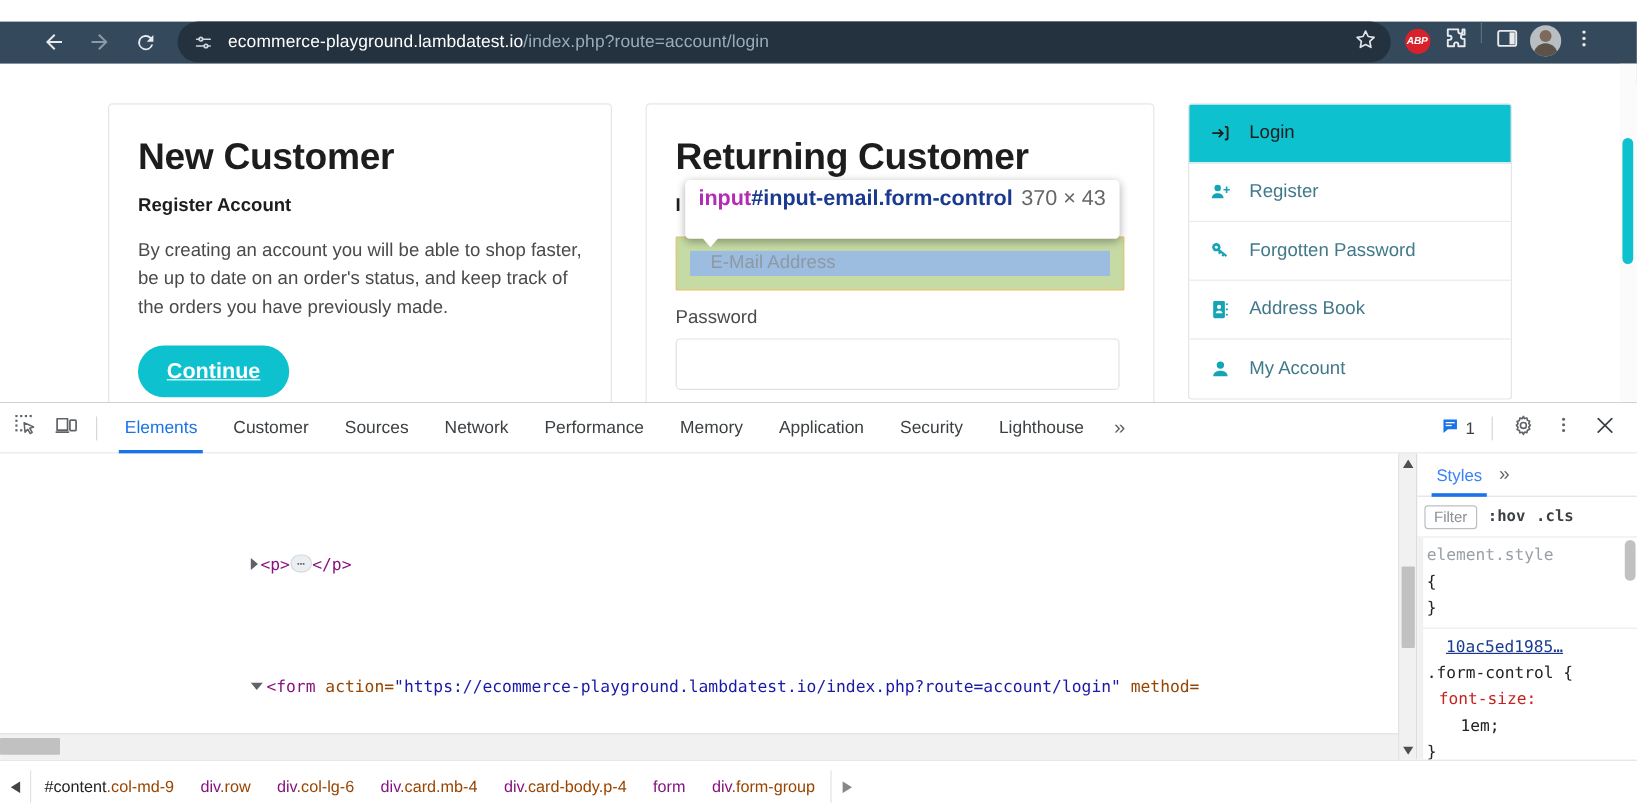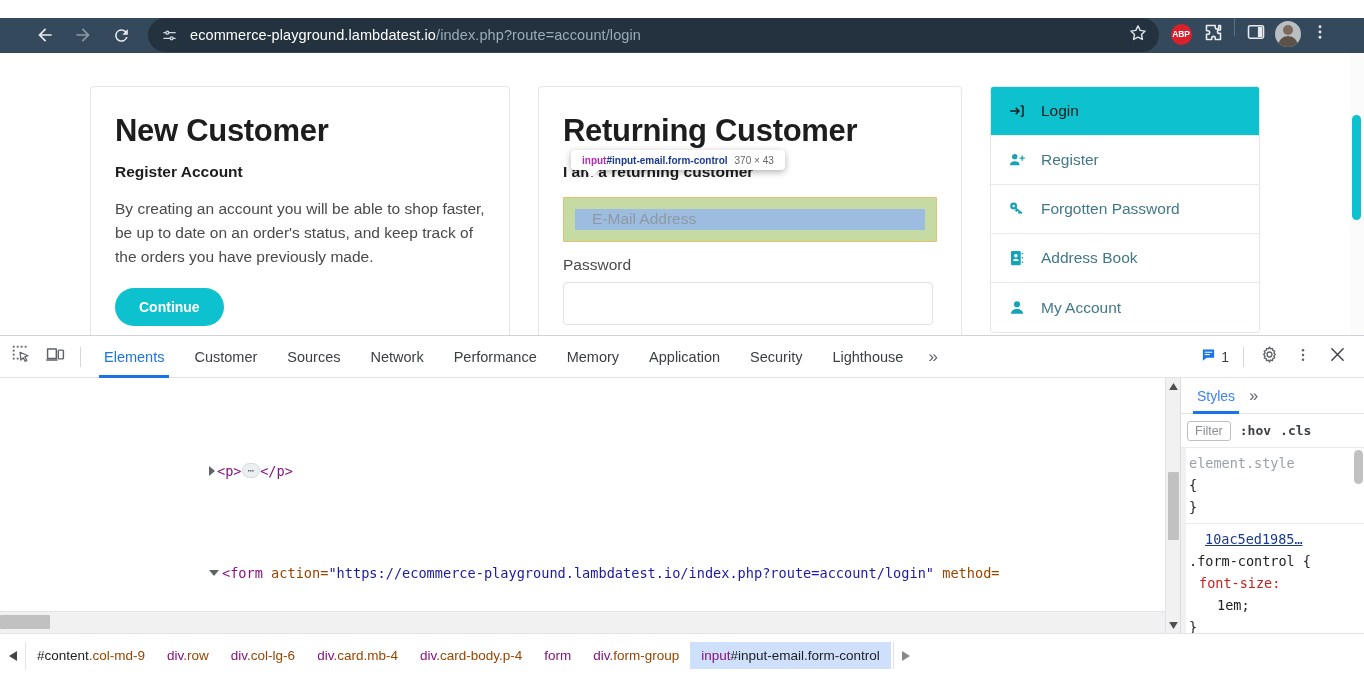--- a/index.html
+++ b/index.html
@@ -38,21 +38,21 @@
     width:30px;height:30px;display:flex;align-items:center;justify-content:center;
     flex:none;margin-left:auto;cursor:pointer;
   }
   .tb-icon{
     width:32px;height:32px;display:flex;align-items:center;justify-content:center;
     flex:none;cursor:pointer;
   }
   .abp-badge{
     width:21px;height:21px;border-radius:50%;background:#d9212c;color:#fff;
     font-size:8.5px;font-weight:bold;display:flex;align-items:center;
-    justify-content:center;letter-spacing:-0.2px;
+    justify-content:center;letter-spacing:-0.2px;font-style:italic;
   }
   .tb-sep{width:1px;height:18px;background:#5d6e7c;margin:0 5px;flex:none;}
   .avatar-btn{
     width:26px;height:26px;border-radius:50%;overflow:hidden;flex:none;
     background:#b9bec2;display:flex;align-items:flex-end;justify-content:center;
     cursor:pointer;position:relative;
   }
   .avatar-head{
     width:10px;height:10px;border-radius:50%;background:#7d6a5c;
     position:absolute;top:4px;left:8px;
@@ -91,40 +91,40 @@
     line-height:1.15;margin-bottom:14px;
   }
   .sub-head{
     font-size:15.5px;font-weight:700;color:#1d1d1d;margin-bottom:16px;
   }
   .body-text{
     font-size:15.5px;color:#4a4a4a;line-height:1.57;margin-bottom:18px;
   }
   .btn-teal{
     display:inline-block;background:#0dc1ce;color:#fff;border:none;
-    border-radius:22px;font-size:14px;font-weight:700;padding:11px 24px;
-    cursor:pointer;font-family:inherit;
+    border-radius:22px;font-size:18px;font-weight:700;padding:11px 24px;
+    cursor:pointer;font-family:inherit;text-decoration:underline;
   }
 
   
   .hl-wrap{ position:relative; margin-bottom:14px; }
   .hl-pad{
     background:#c6dba4; border:1px solid #e6c06a;
     padding:11px 11px; border-radius:1px;
   }
   .hl-content{
     background:#9cbde0; height:21px; display:flex; align-items:center;
     padding-left:17px;
   }
   .hl-content span{ font-size:15.5px; color:#8e99a3; }
   .hl-tooltip{
     position:absolute; left:8px; top:-47px;
-    background:#fff; border-radius:4px; padding:5px 11px 4px 11px;
+    background:#fff; border-radius:4px; padding:5px 11px 23px 11px;
     box-shadow:0 2px 7px rgba(0,0,0,.32);
-    white-space:nowrap; font-size:10px; font-weight:700;
+    white-space:nowrap; font-size:18px; font-weight:700;
   }
   .hl-tooltip .t-tag{ color:#b42bb4; }
   .hl-tooltip .t-id{ color:#1a3a8f; }
   .hl-tooltip .t-dim{ color:#666; font-weight:400; margin-left:7px;
     font-family:"Liberation Sans",sans-serif; }
   .hl-tooltip:after{
     content:""; position:absolute; left:14px; bottom:-7px;
     border-left:7px solid transparent; border-right:7px solid transparent;
     border-top:8px solid #fff;
   }
@@ -623,20 +623,19 @@
           <path d="M8 0v10L0 5z" fill="#444"></path>
         </svg>
     </div>
     <div class="crumb"><span class="c-id">#content</span><span class="c-cls">.col-md-9</span></div>
     <div class="crumb"><span class="c-tag">div</span><span class="c-cls">.row</span></div>
     <div class="crumb"><span class="c-tag">div</span><span class="c-cls">.col-lg-6</span></div>
     <div class="crumb"><span class="c-tag">div</span><span class="c-cls">.card.mb-4</span></div>
     <div class="crumb"><span class="c-tag">div</span><span class="c-cls">.card-body.p-4</span></div>
     <div class="crumb"><span class="c-tag">form</span></div>
     <div class="crumb"><span class="c-tag">div</span><span class="c-cls">.form-group</span></div>
-    <div class="crumb sel"><span class="c-tag">input</span><span class="c-id">#input-email.form-control</span></div>
     <div class="crumb-arrow" style="border-right:none;border-left:1px solid #e0e3e7;margin-left:2px;">
       <svg width="8" height="10" viewBox="0 0 8 10">
           <path d="M0 0v10l8-5z" fill="#888"></path>
         </svg>
     </div>
   </div>
 </div>
 
 </body></html>

